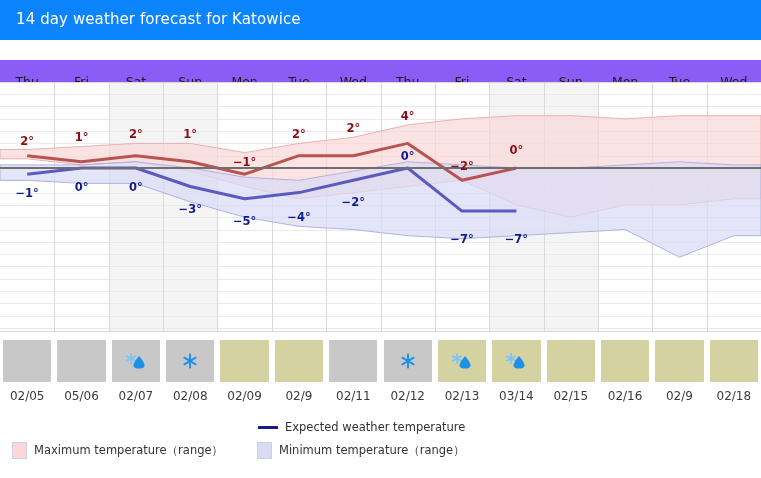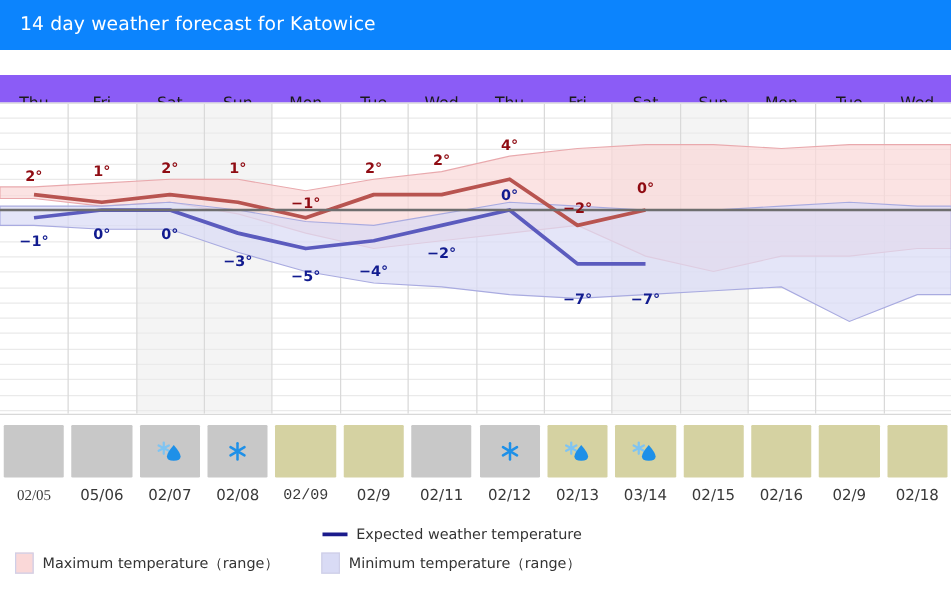--- a/index.html
+++ b/index.html
@@ -227,25 +227,25 @@
           <path d="M16 4 Q21.5 10.4 21.5 13.2 Q21.5 16.6 16 16.6 Q10.5 16.6 10.5 13.2 Q10.5 10.4 16 4 Z" fill="#1e90e8"></path>
         </svg>
       </div>
       <div class="iconbox" style="left: 546.571px; width: 48.3571px; background: rgb(213, 210, 162);"></div>
       <div class="iconbox" style="left: 600.929px; width: 48.3571px; background: rgb(213, 210, 162);"></div>
       <div class="iconbox" style="left: 655.286px; width: 48.3571px; background: rgb(213, 210, 162);"></div>
       <div class="iconbox" style="left: 709.643px; width: 48.3571px; background: rgb(213, 210, 162);"></div>
     </div>
 
   <div class="daterow" id="daterow">
-      <div class="cell" style="left: 0px; width: 54.3571px; font-family: Liberation Serif, serif;">02/05</div>
+      <div class="cell" style="left: 0px; width: 54.3571px;">02/05</div>
       <div class="cell" style="left: 54.3571px; width: 54.3571px;">05/06</div>
       <div class="cell" style="left: 108.714px; width: 54.3571px;">02/07</div>
       <div class="cell" style="left: 163.071px; width: 54.3571px;">02/08</div>
-      <div class="cell" style="left: 217.429px; width: 54.3571px; font-family: Liberation Mono, monospace;">02/09</div>
+      <div class="cell" style="left: 217.429px; width: 54.3571px;">02/09</div>
       <div class="cell" style="left: 271.786px; width: 54.3571px;">02/9</div>
       <div class="cell" style="left: 326.143px; width: 54.3571px;">02/11</div>
       <div class="cell" style="left: 380.5px; width: 54.3571px;">02/12</div>
       <div class="cell" style="left: 434.857px; width: 54.3571px;">02/13</div>
       <div class="cell" style="left: 489.214px; width: 54.3571px;">03/14</div>
       <div class="cell" style="left: 543.571px; width: 54.3571px;">02/15</div>
       <div class="cell" style="left: 597.929px; width: 54.3571px;">02/16</div>
       <div class="cell" style="left: 652.286px; width: 54.3571px;">02/9</div>
       <div class="cell" style="left: 706.643px; width: 54.3571px;">02/18</div>
     </div>

